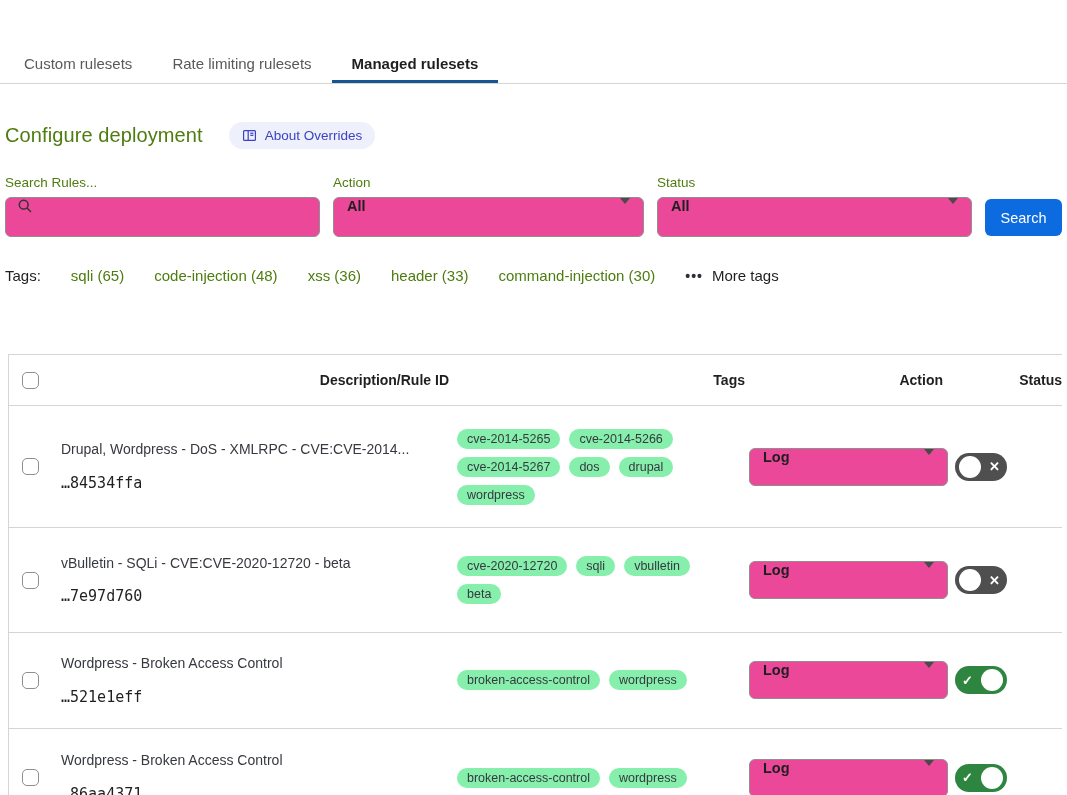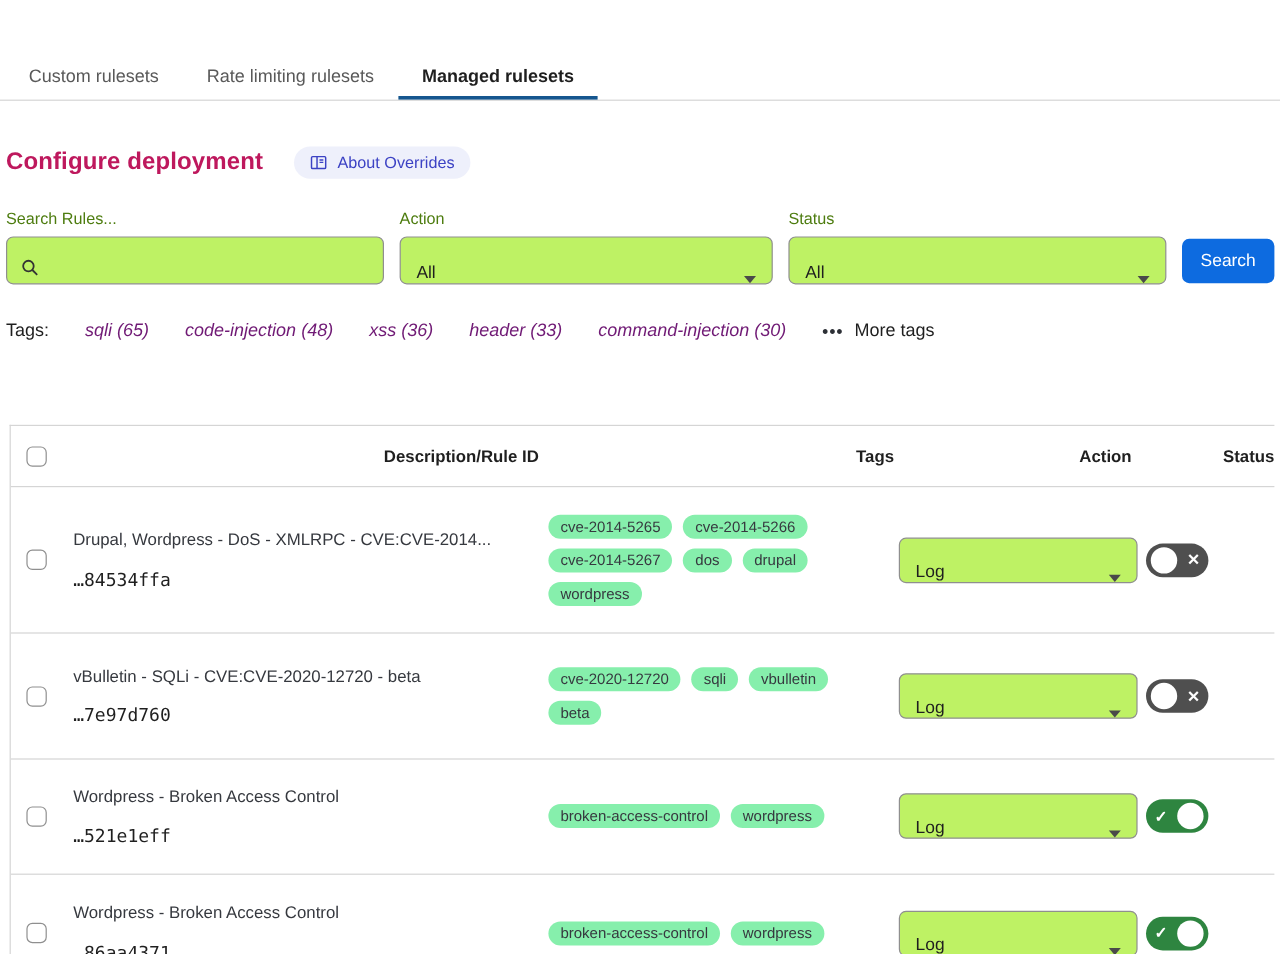--- a/index.html
+++ b/index.html
@@ -11,50 +11,50 @@
   
   .tabbar { display:flex; padding-left:4px; border-bottom:1px solid var(--border); }
   .tab {
     padding:11px 20px 8px; font-size:15px; color:#595959; cursor:pointer;
     border-bottom:3px solid transparent; white-space:nowrap;margin-top:44px;
   }
   .tab.active { color:#1f1f1f; font-weight:700; border-bottom-color:var(--tab-underline); }
   
   .content { padding:0 5px; }
   .heading-row { display:flex; align-items:center; gap:26px; margin-top:38px; }
-  .page-title { font-size:20px; font-weight:700; color:#be185d; margin:0; letter-spacing:.1px; }
+  .page-title { font-size:20px; font-weight:400; color:#4d7c0f; margin:0; letter-spacing:.1px; }
   .badge {
     display:inline-flex; align-items:center; gap:8px;
     background:var(--badge-bg); color:var(--badge-text);
     font-size:13.5px; padding:6px 13px; border-radius:16px; cursor:pointer;
   }
   .badge svg { display:block; }
   
   .filters { display:flex; align-items:flex-end; gap:13px; margin-top:26px; }
   .field { display:flex; flex-direction:column; gap:7px; }
   .field-label { font-size:13.5px; color:#4d7c0f; }
   .control {
     height:40px; border:1px solid var(--control-border); border-radius:6px;
-    background:#bef264; display:flex; align-items:flex-end;
+    background:#ec4899; display:flex; align-items:flex-start;font-weight:bold;
   }
   .search-box { width:315px; padding:0 11px; gap:9px; }
   .search-box input { border:none; outline:none; flex:1; font:inherit; font-size:14px; background:transparent; }
   .select { padding:0 13px; justify-content:space-between; cursor:pointer; font-size:14.5px; color:#1f1f1f; }
   .select-action { width:311px; }
   .select-status { width:315px; }
   .caret { width:0; height:0; border-left:5px solid transparent; border-right:5px solid transparent; border-top:6px solid #4a4a4a; }
   .search-btn {
     height:37px; width:86px; margin-bottom:1px; background:var(--accent-blue);
     color:#fff; border:none; border-radius:6px; font-size:14.5px; cursor:pointer;
     font-family:inherit;
   }
   
   .tagsbar { display:flex; align-items:center; gap:30px; margin-top:30px; font-size:15px; }
   .tagsbar-label { color:#1f1f1f; }
-  .tag-link { color:#701a75; cursor:pointer; white-space:nowrap;font-style:italic; }
+  .tag-link { color:#4d7c0f; cursor:pointer; white-space:nowrap; }
   .more-tags { display:flex; align-items:center; gap:9px; cursor:pointer; color:#1f1f1f; }
   .more-dots { font-weight:700; font-size:14px; letter-spacing:1px; color:#2d3036; }
   
   .table { margin-top:70px; margin-left:3px; border-top:1px solid var(--border); border-left:1px solid var(--border); }
   .thead, .trow {
     display:grid; grid-template-columns:48px 392px 296px 198px 1fr;
     align-items:center; border-bottom:1px solid var(--border);
   }
   .thead { height:51px; font-size:14px; font-weight:700; color:#1f1f1f;text-align:right; }
   .cb-cell { padding-left:13px; }

